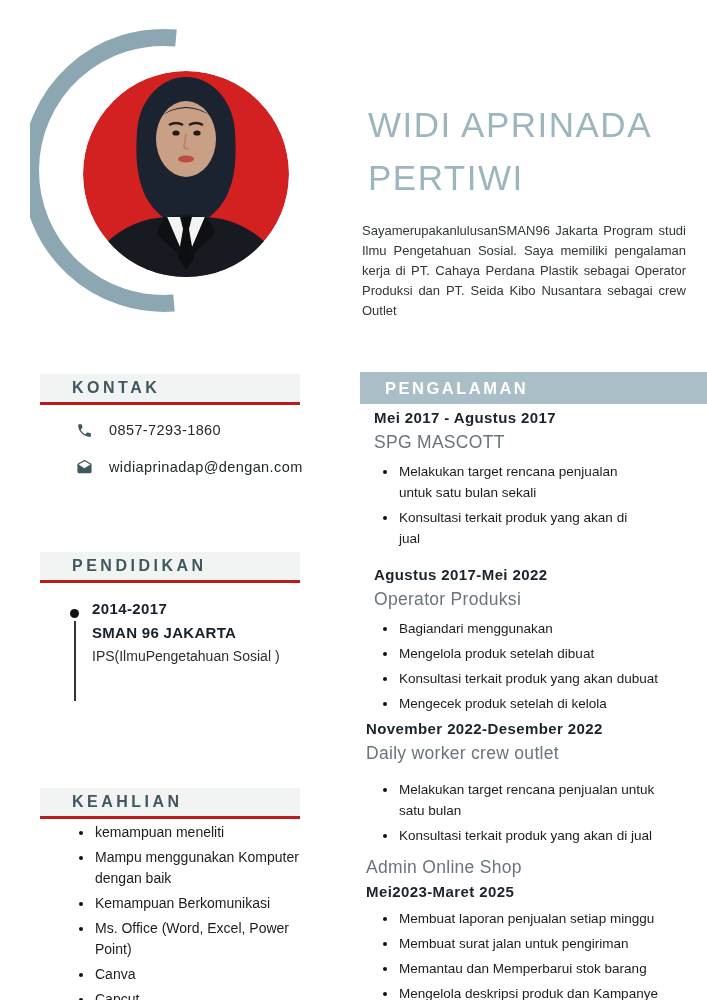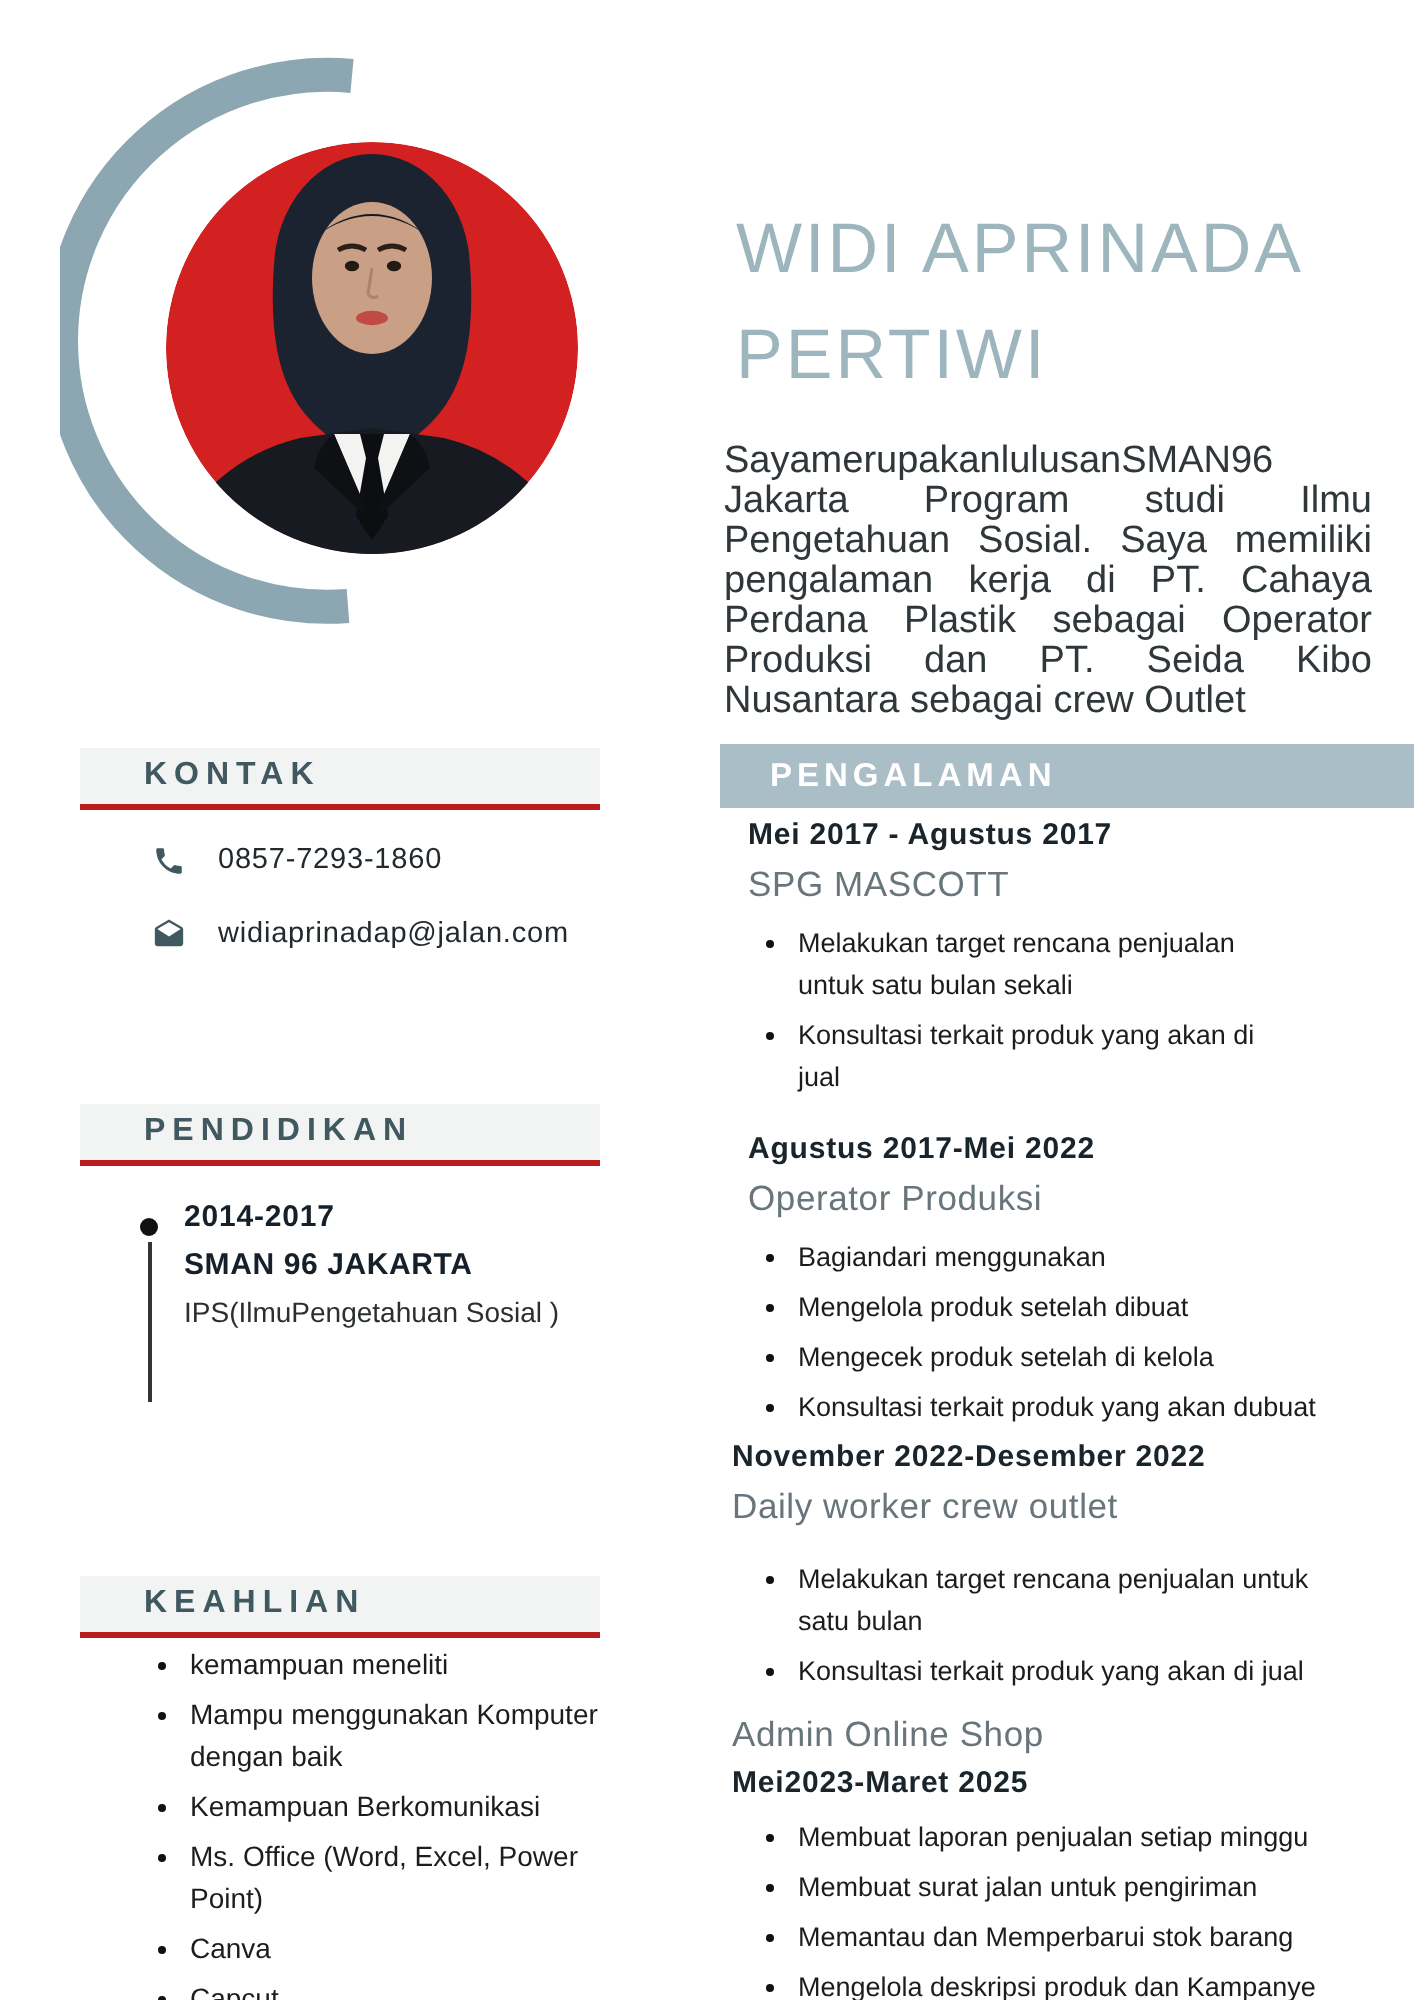--- a/index.html
+++ b/index.html
@@ -69,21 +69,21 @@
   .skills { position:absolute; left:76px; top:822px; width:228px; }
 
   
   .name {
     position:absolute; left:368px; top:98px; width:330px;
     font-size:35px; line-height:53px; letter-spacing:1.5px;
     color:var(--accent, #9db5bd); font-weight:400;
   }
   .summary {
     position:absolute; left:362px; top:221px; width:324px;
-    font-size:19px; line-height:20px; color:#30373a; text-align:justify;
+    font-size:13px; line-height:20px; color:#30373a; text-align:justify;
   }
 
   .jobs { position:absolute; left:368px; top:409px; width:322px; }
   .job-period { font-size:15px; font-weight:bold; color:#19242b; letter-spacing:0.4px; }
   .job-title  { font-size:17.5px; color:#68757a; margin-top:6px; letter-spacing:0.3px; }
   .job ul.dot-list { margin-top:8px; }
   .job ul.dot-list li { font-size:13.5px; line-height:21px; color:#1c1c1c; }
 
   #job-0 { margin-left:6px; }
   #job-0 ul.dot-list { width:248px; margin-left:6px; }
@@ -159,21 +159,21 @@
           </svg>
       </span>
       <span class="contact-value">0857-7293-1860</span>
     </div>
     <div class="contact-row">
       <span class="contact-icon">
         <svg viewBox="0 0 24 24">
             <path d="M21.99 8c0-.72-.37-1.35-.94-1.7L12 1 2.95 6.3C2.38 6.65 2 7.28 2 8v10c0 1.1.9 2 2 2h16c1.1 0 2-.9 2-2l-.01-10zM12 13L3.74 7.84 12 3l8.26 4.84L12 13z"></path>
           </svg>
       </span>
-      <span class="contact-value">widiaprinadap@jalan.com</span>
+      <span class="contact-value">widiaprinadap@dengan.com</span>
     </div>
   </div>
 
   <div class="bar" id="pendidikan-bar">
     <span class="bar-title">PENDIDIKAN</span>
   </div>
   <div class="edu">
     <span class="edu-dot"></span>
     <span class="edu-line"></span>
     <div class="edu-text">
@@ -209,22 +209,22 @@
         <li>Konsultasi terkait produk yang akan di jual</li>
       </ul>
     </div>
 
     <div class="job" id="job-1">
       <div class="job-period">Agustus 2017-Mei 2022</div>
       <div class="job-title">Operator Produksi</div>
       <ul class="dot-list job-bullets">
         <li>Bagiandari menggunakan</li>
         <li>Mengelola produk setelah dibuat</li>
+        <li>Konsultasi terkait produk yang akan dubuat</li>
         <li>Mengecek produk setelah di kelola</li>
-        <li>Konsultasi terkait produk yang akan dubuat</li>
       </ul>
     </div>
 
     <div class="job" id="job-2">
       <div class="job-period">November 2022-Desember 2022</div>
       <div class="job-title">Daily worker crew outlet</div>
       <ul class="dot-list job-bullets">
         <li>Melakukan target rencana penjualan untuk satu bulan</li>
         <li>Konsultasi terkait produk yang akan di jual</li>
       </ul>

